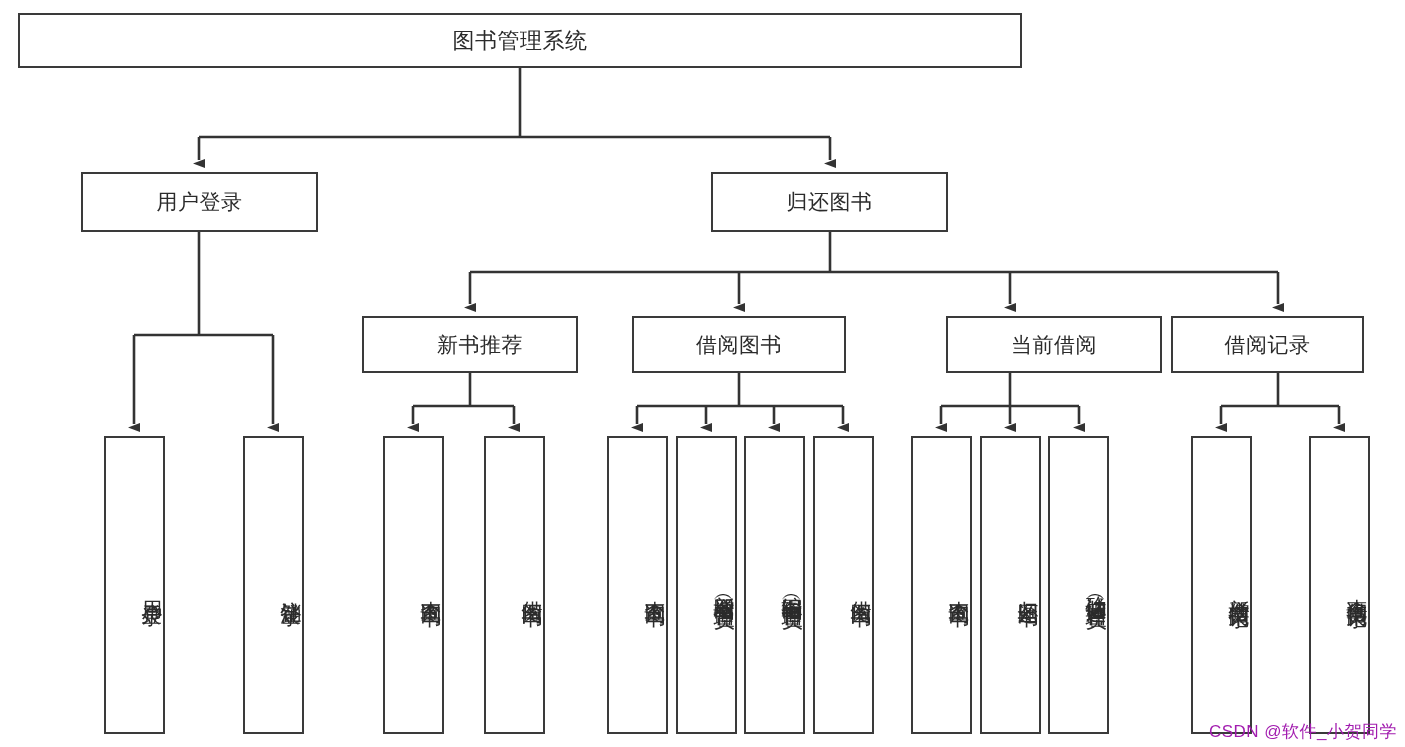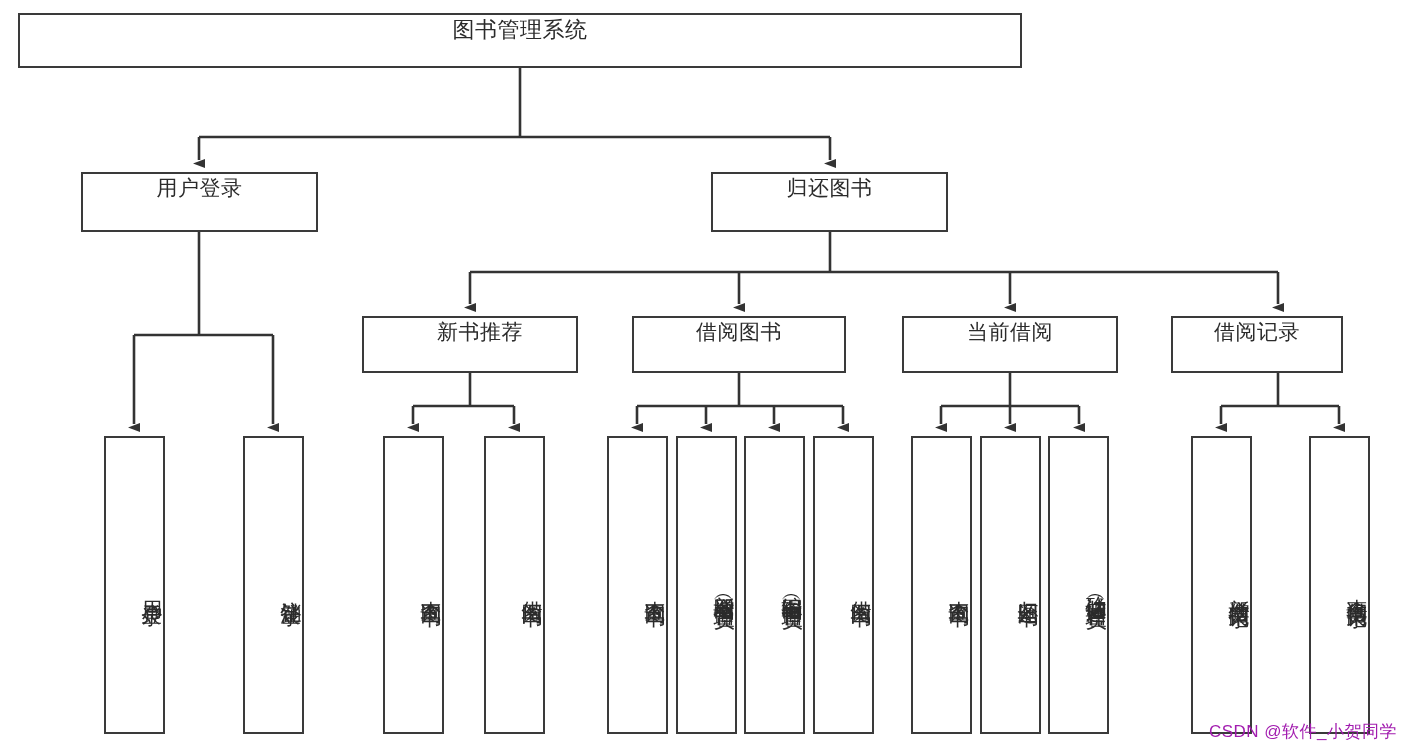--- a/index.html
+++ b/index.html
@@ -24,21 +24,21 @@
     width: 1405px;
     height: 747px;
     pointer-events: none;
   }
   .node {
     position: absolute;
     box-sizing: border-box;
     background: #ffffff;
     border: 2px solid #3a3a3a;
     display: flex;
-    align-items: flex-start;
+    align-items: center;
     justify-content: center;
     color: #2b2b2b;
   }
   .node.h {
     font-size: 21px;
     letter-spacing: 0.5px;
   }
   .node.root {
     font-size: 22px;
   }
@@ -132,24 +132,24 @@
   <div class="node h" style="left:711px; top:172px; width:237px; height:60px;">
     <span>归还图书</span>
   </div>
 
   <div class="node h" style="left:362px; top:316px; width:216px; height:57px;padding-left:20px;">
     <span>新书推荐</span>
   </div>
   <div class="node h" style="left:632px; top:316px; width:214px; height:57px;">
     <span>借阅图书</span>
   </div>
-  <div class="node h" style="left:902px; top:316px; width:216px; height:57px;">
+  <div class="node h" style="left:946px; top:316px; width:216px; height:57px;">
     <span>当前借阅</span>
   </div>
-  <div class="node h" style="left:1171px; top:316px; width:172px; height:57px;">
+  <div class="node h" style="left:1171px; top:316px; width:193px; height:57px;">
     <span>借阅记录</span>
   </div>
 
   <div class="node v" style="left:104px; top:436px; width:61px; height:298px;">
     <span>用户登录</span>
   </div>
   <div class="node v" style="left:243px; top:436px; width:61px; height:298px;">
     <span>注销登录</span>
   </div>
 

